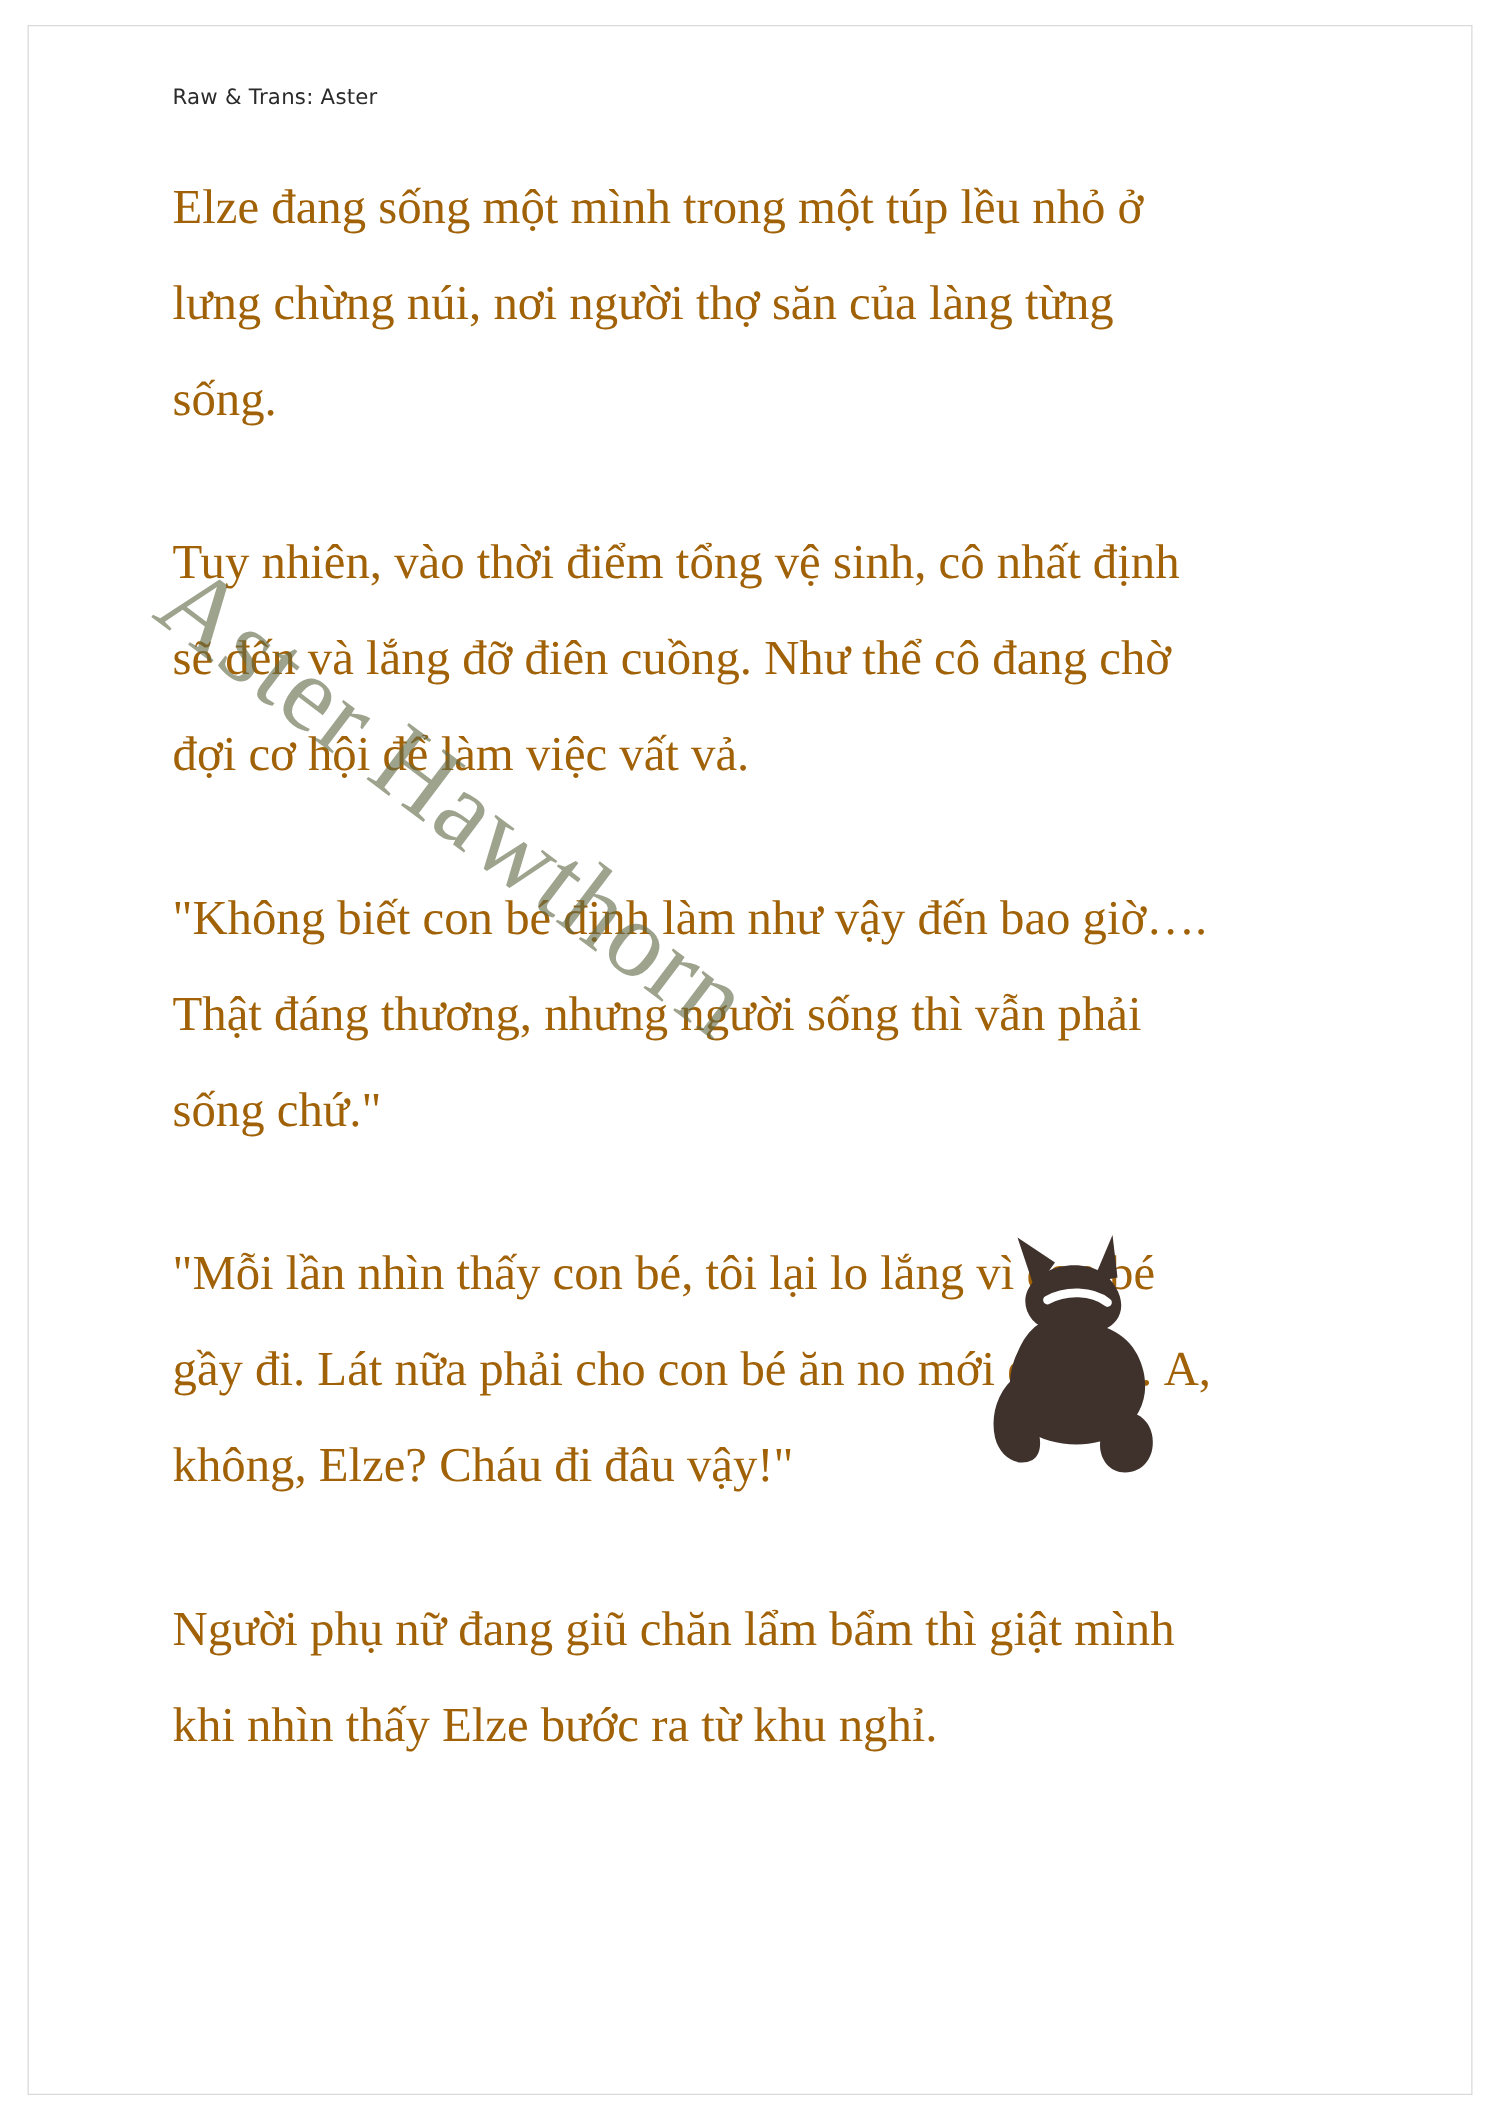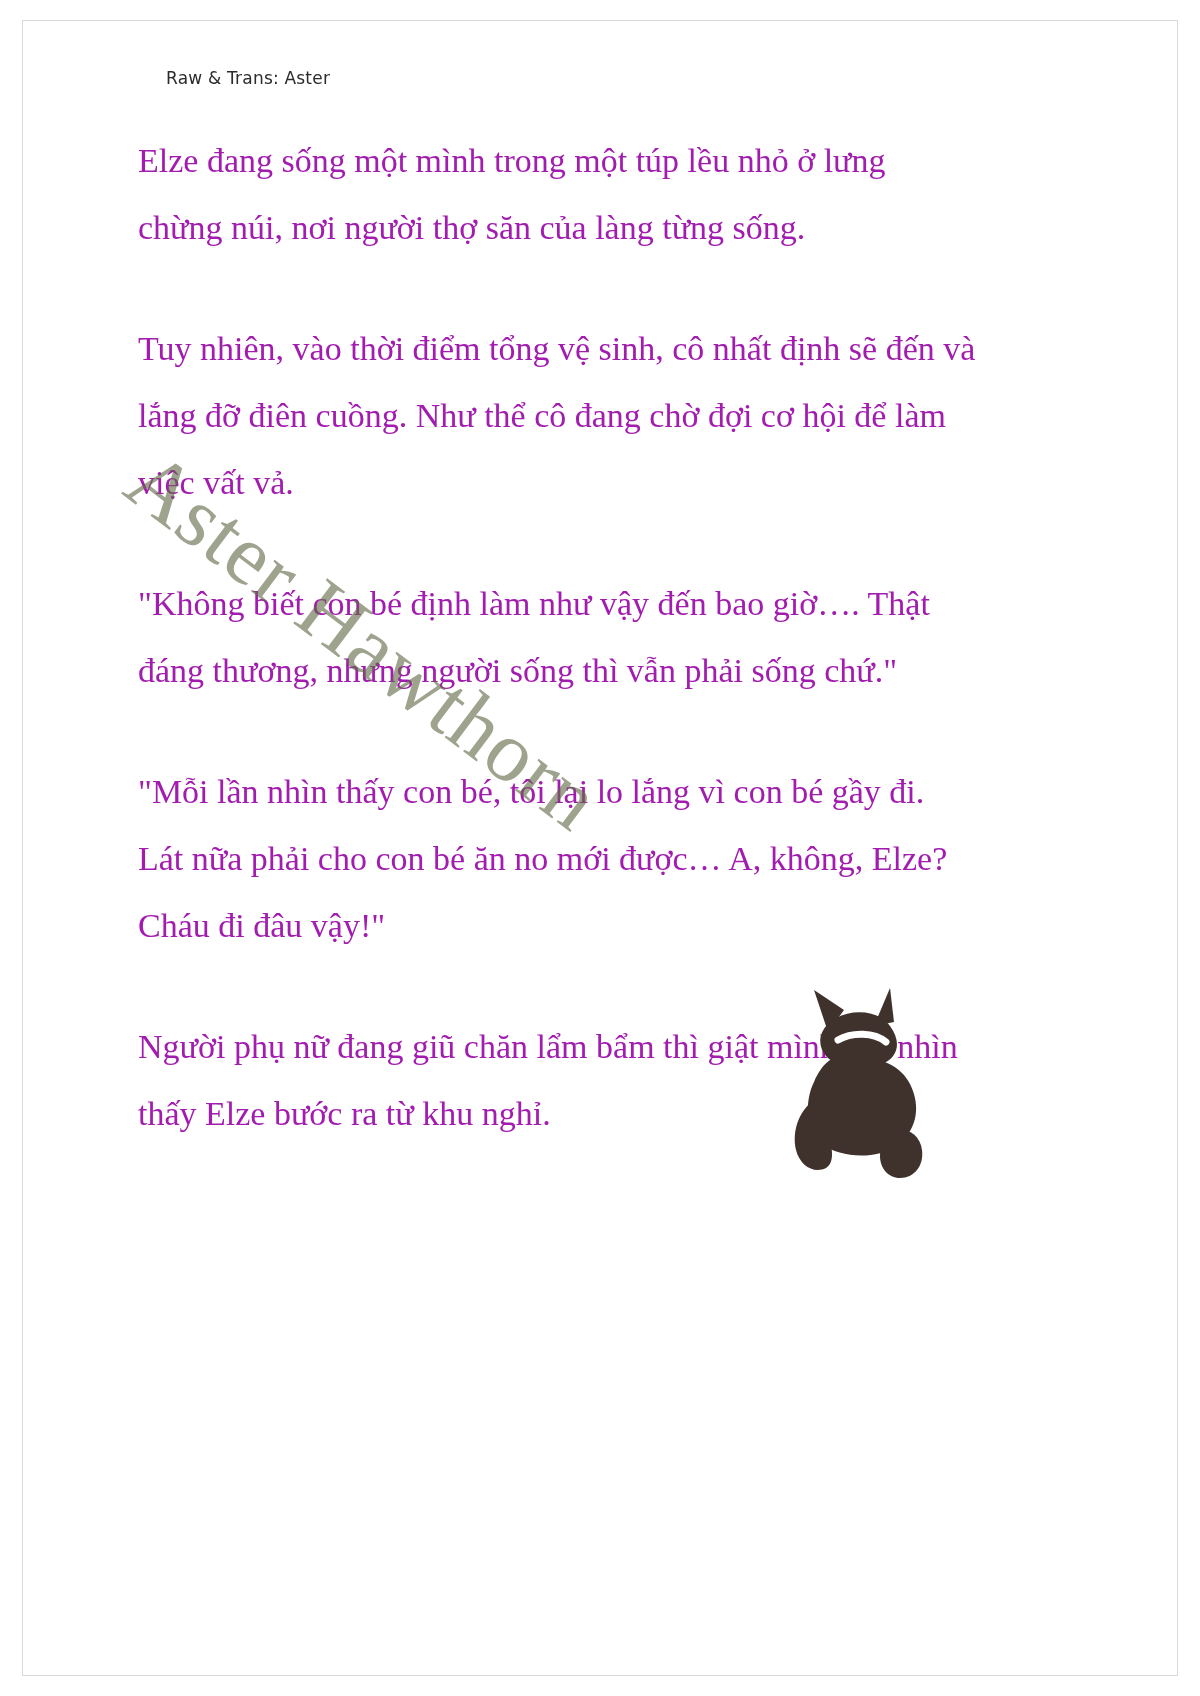--- a/index.html
+++ b/index.html
@@ -25,31 +25,30 @@
     pointer-events: none;
   }
   .header {
     position: absolute;
     left: 138px;
     top: 68px;
     font-family: "DejaVu Sans", sans-serif;
     font-size: 17px;
     color: #2b2b2b;
     letter-spacing: 0.2px;
-    margin-left: 28px;
   }
   .body-text {
     position: absolute;
     left: 138px;
     top: 128px;
     width: 840px;
     font-family: "Liberation Serif", serif;
-    font-size: 34px;
+    font-size: 39px;
     line-height: 1.97;
-    color: #a21caf;
+    color: #a16207;
   }
   .body-text p {
     margin: 0 0 54px 0;
   }
   .body-text p:last-child {
     margin-bottom: 0;
   }
   .watermark-text {
     position: absolute;
     left: 168px;

